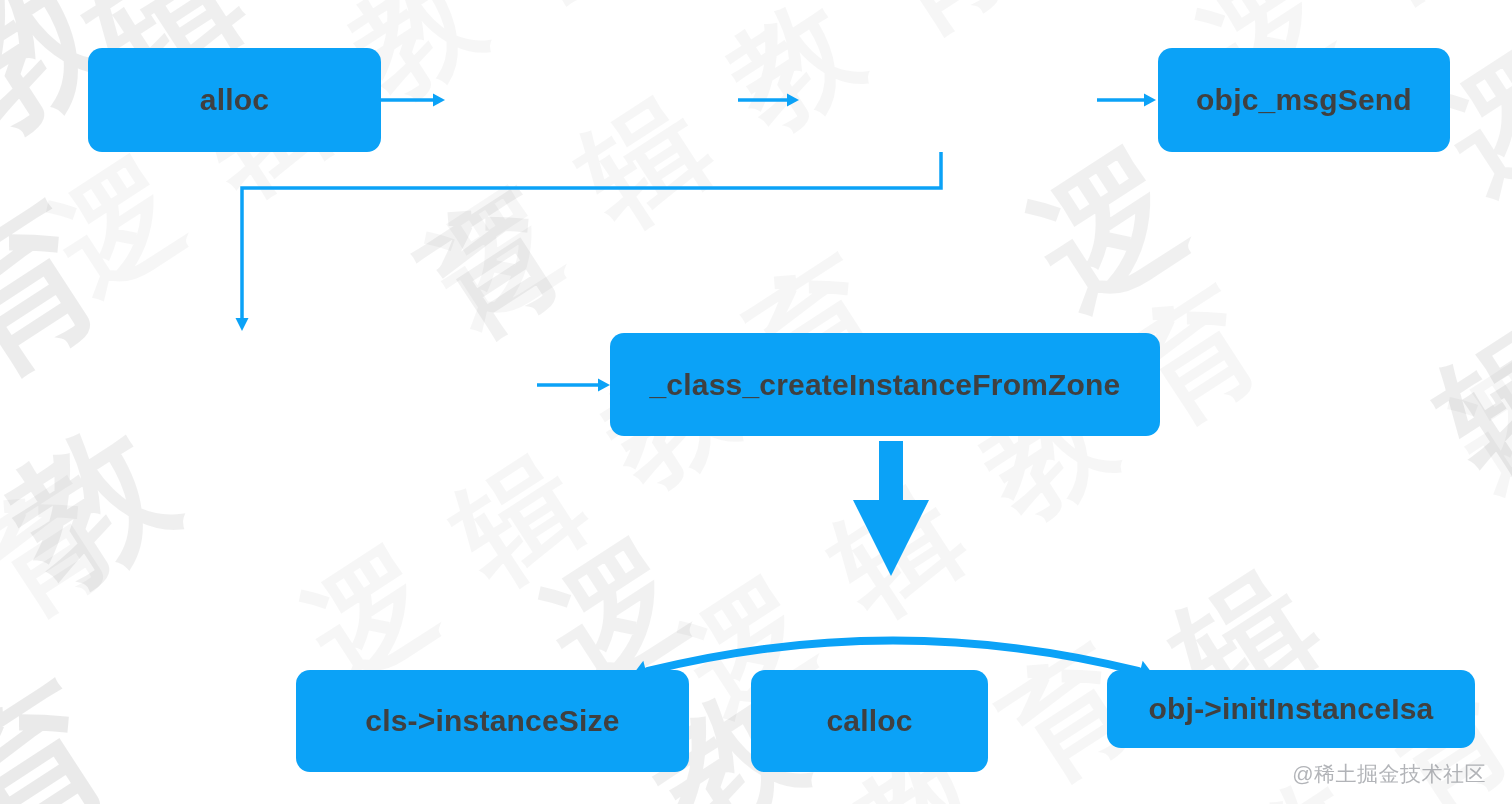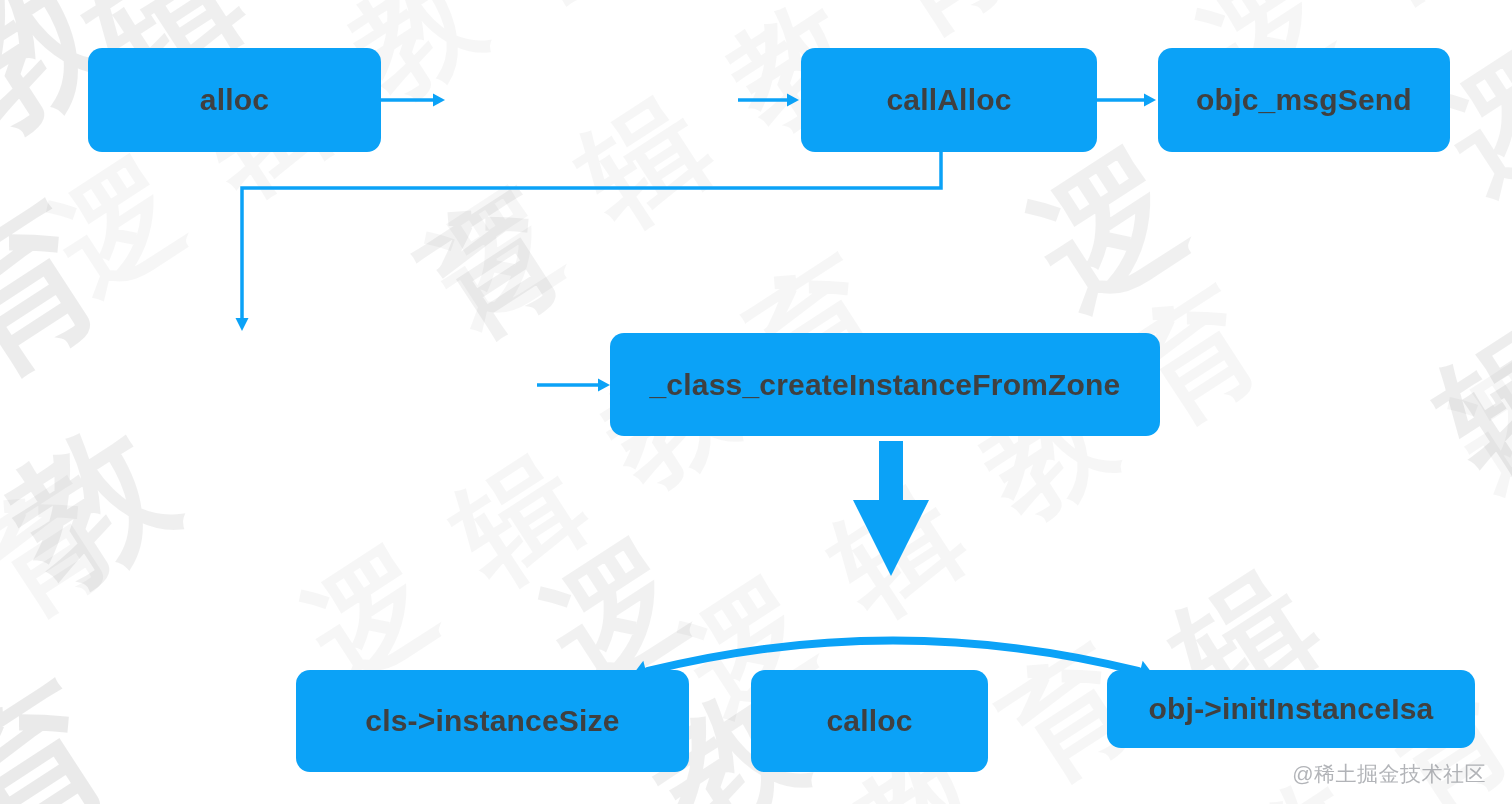--- a/index.html
+++ b/index.html
@@ -121,23 +121,20 @@
     <g>
       <path class="thick" d="M648 671 Q 893 610 1138 671"></path>
       <polygon points="632.5,674.9 643.3,660.8 648.7,682.2"></polygon>
       <polygon points="1153.5,674.9 1142.7,660.8 1137.3,682.2"></polygon>
     </g>
   </svg>
 
   <div class="node n1">
     <span>alloc</span>
   </div>
-  <div class="node n3">
-    <span>callAlloc</span>
-  </div>
   <div class="node n4">
     <span>objc_msgSend</span>
   </div>
   <div class="node n6">
     <span>_class_createInstanceFromZone</span>
   </div>
   <div class="node n7">
     <span>cls-&gt;instanceSize</span>
   </div>
   <div class="node n8">

